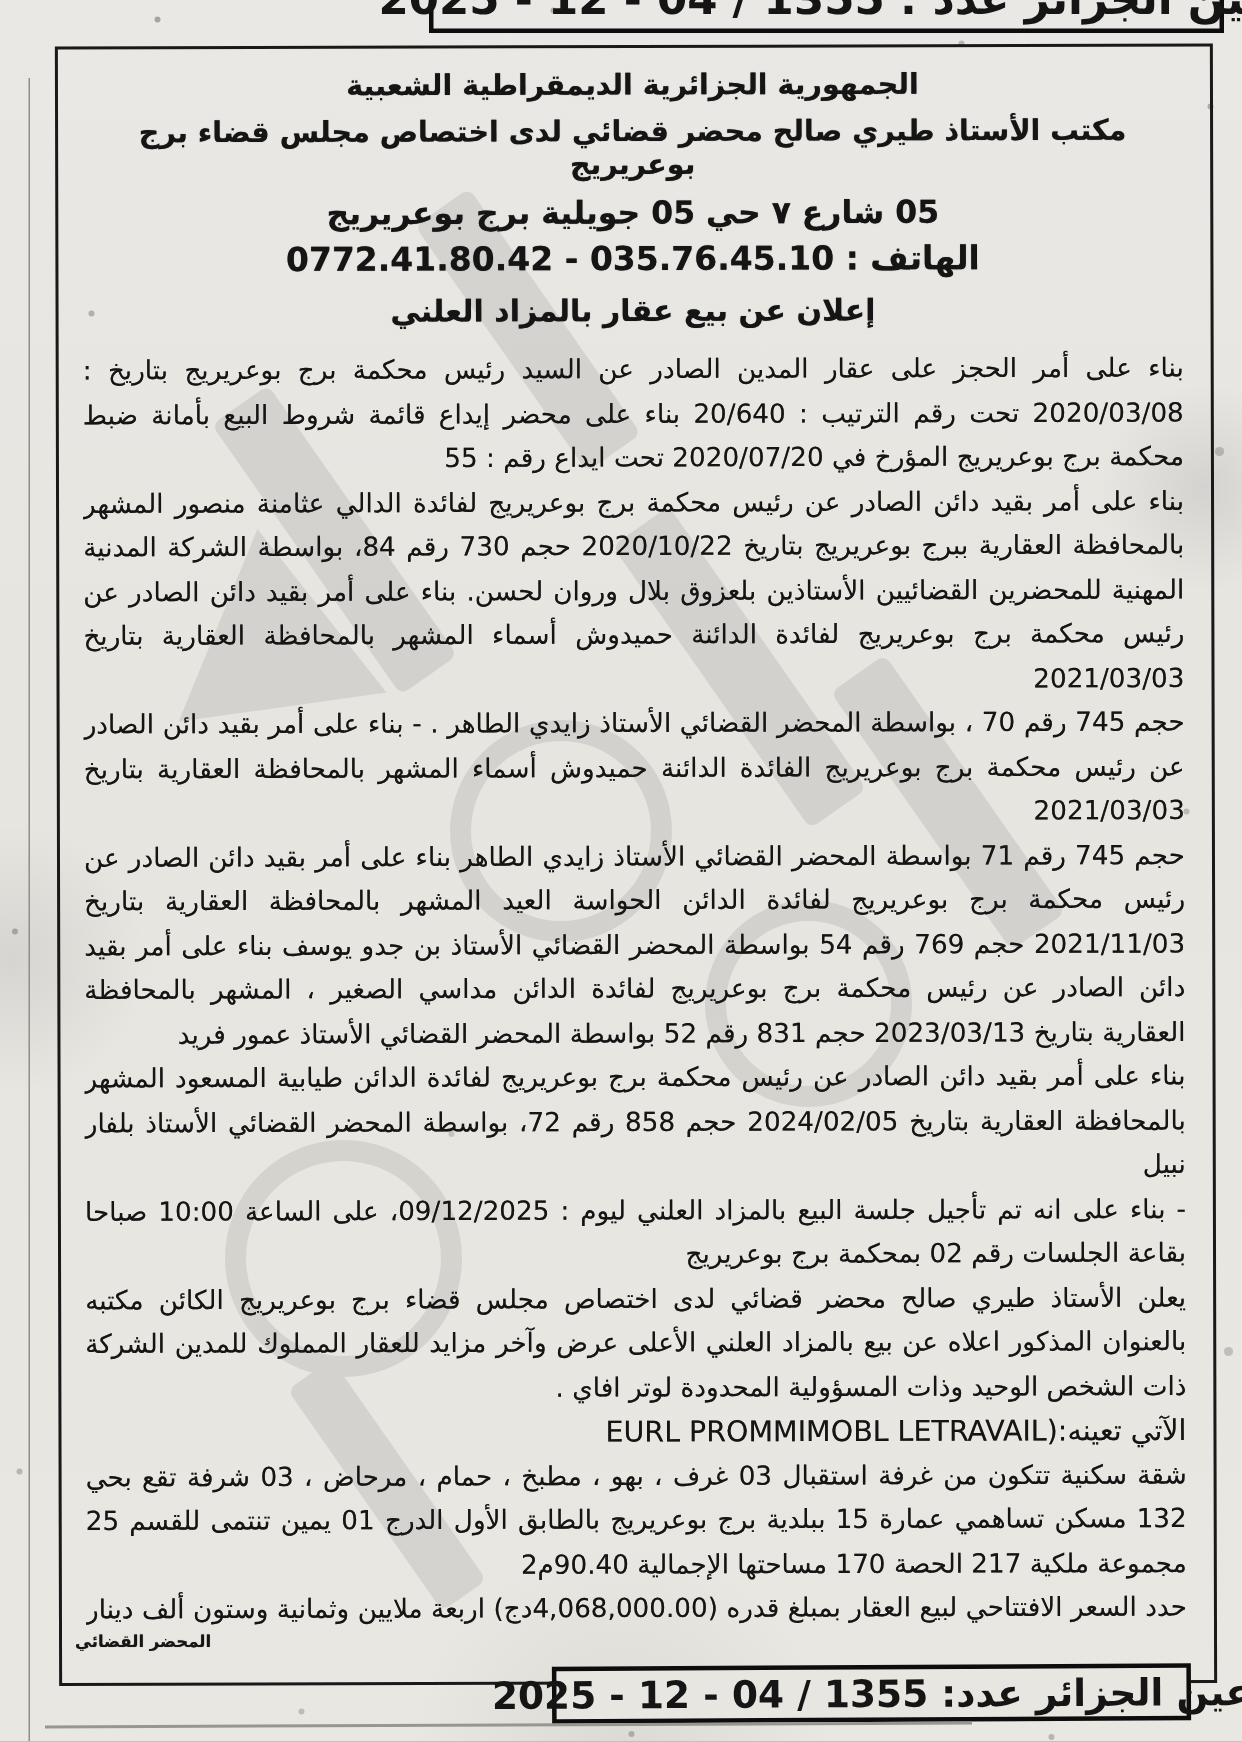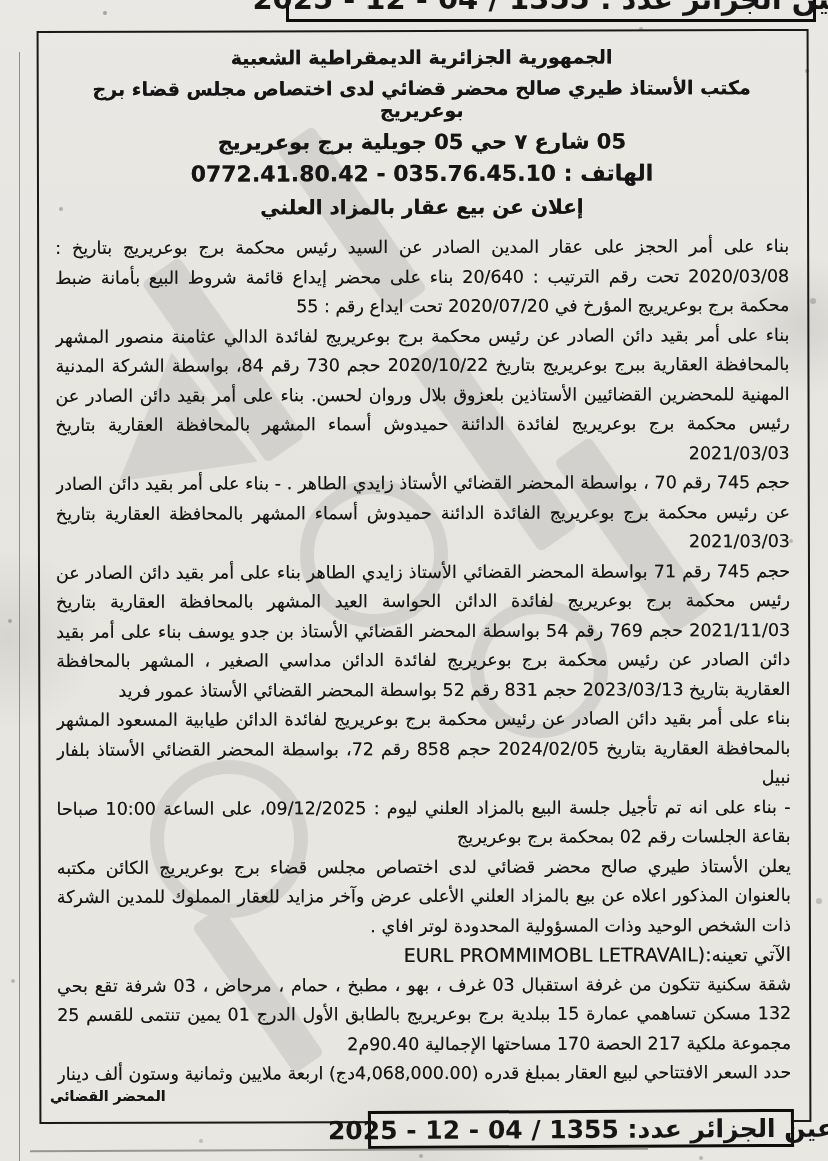--- a/index.html
+++ b/index.html
@@ -33,21 +33,21 @@
   .hdr-phone{font-size:22px;margin-top:7px;}
   .hdr-title{font-size:20px;margin-top:9px;}
   .body-text{
     margin-top:14px;height:860px;overflow:hidden;
     font-size:17.5px;line-height:29.5px;
     text-align:justify;text-align-last:right;
     text-shadow:0 0 .4px rgba(0,0,0,.55);
   }
   .body-text p{margin:0;}
   .p-eurl{text-align-last:right;font-size:19px;}
-  .signature{position:absolute;left:50px;top:1088px;font-weight:bold;font-size:14px;direction:rtl;text-shadow:0 0 .5px rgba(0,0,0,.6);}
+  .signature{position:absolute;left:50px;top:1088px;font-weight:bold;font-size:11px;direction:rtl;text-shadow:0 0 .5px rgba(0,0,0,.6);}
   .issue-box{
     position:absolute;left:368px;top:1110px;width:426px;height:38px;box-sizing:border-box;
     border:3px solid #0d0d0d;background:#e8e6e1;display:flex;align-items:center;justify-content:center;
     direction:rtl;font-weight:bold;font-size:25px;white-space:nowrap;transform:rotate(-.3deg);
   }
   
   .watermark{position:absolute;left:0;top:0;width:828px;height:1161px;pointer-events:none;opacity:.16;}
   .wm-bar{position:absolute;background:#6f6f6f;border-radius:6px;transform:rotate(-35deg);}
   .wm-ring{position:absolute;border:14px solid #6f6f6f;border-radius:50%;}
   .wm-tri{position:absolute;width:0;height:0;border-left:70px solid transparent;border-right:70px solid transparent;border-bottom:120px solid #777;transform:rotate(-8deg);}

